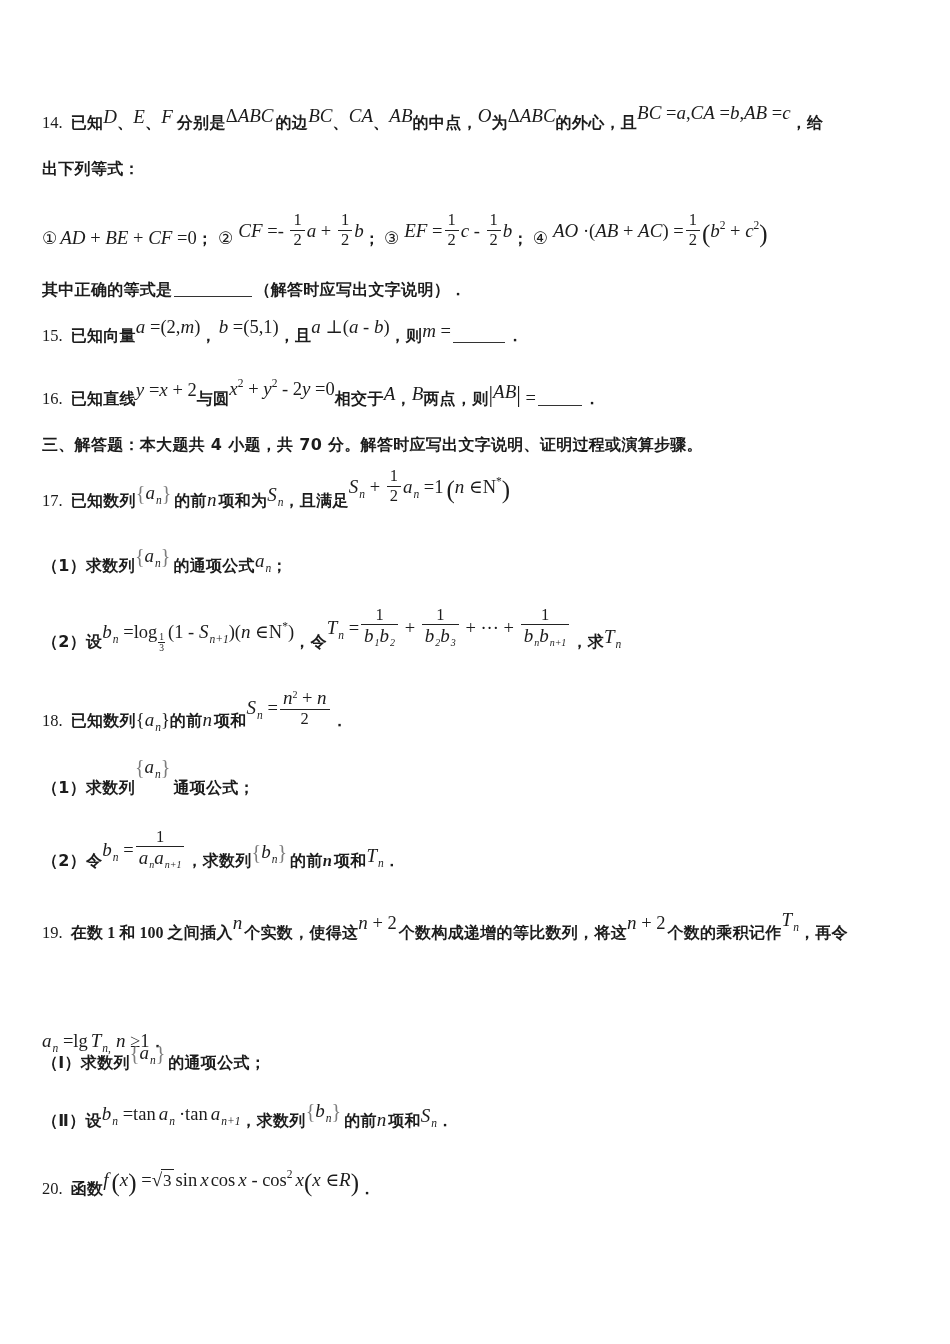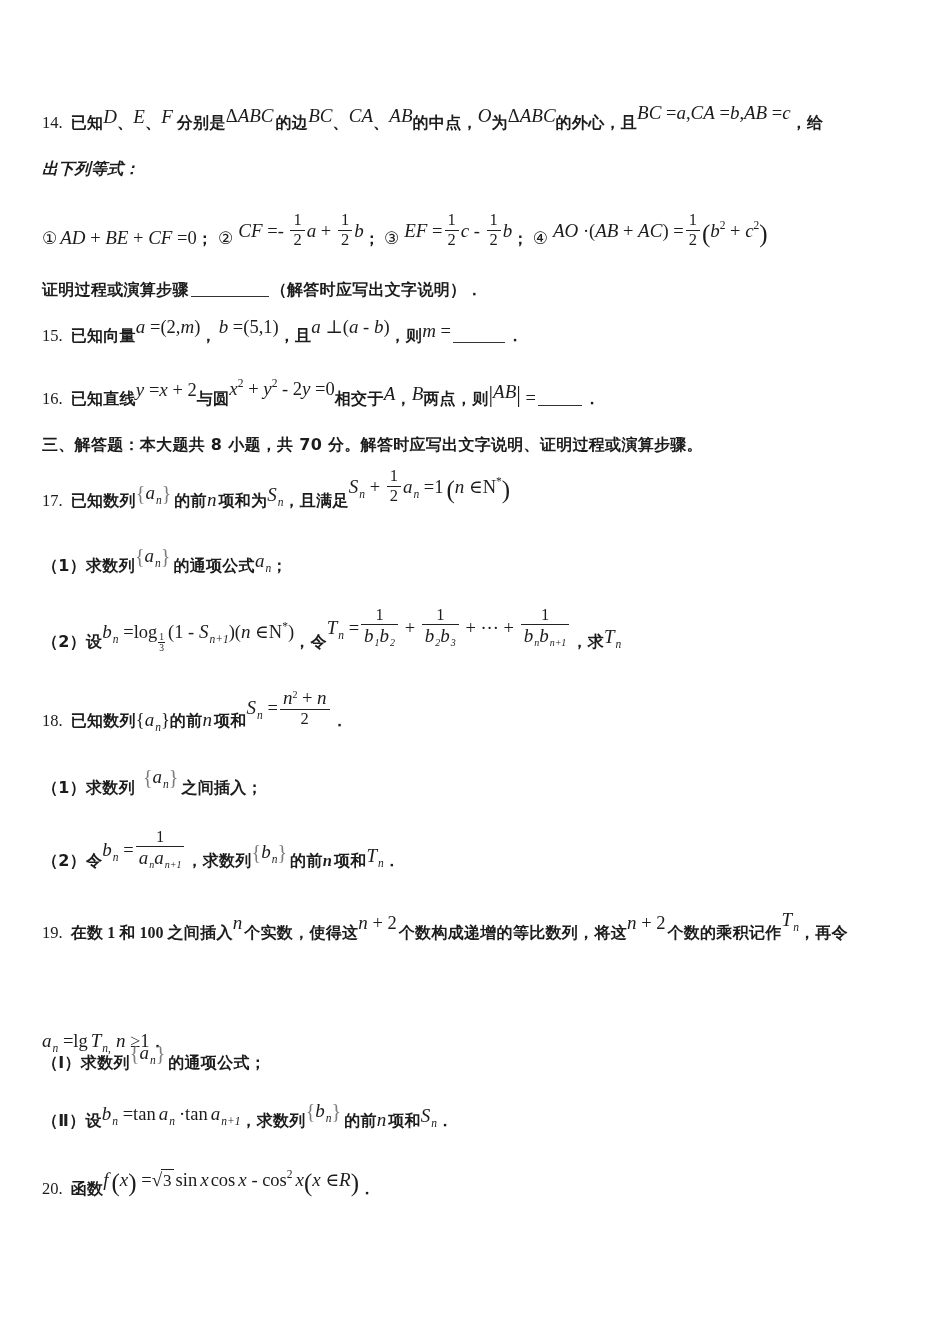--- a/index.html
+++ b/index.html
@@ -33,30 +33,30 @@
   .frac.small .fn,.frac.small .fd{font-size:9.5px;line-height:1.1;padding:0 1px;}
   .sqrt{display:inline-block;white-space:nowrap;}
   .sqrt .rd{font-size:19px;}
   .sqrt .bd{display:inline-block;border-top:1.5px solid #222;font-size:17px;line-height:1.25;padding:0 2px;margin-left:-1px;}
 </style>
 </head>
 <body>
 
 <div class="page" id="page">
     <div class="line" style="top: 105px;"><span class="num">14.</span><span class="sp" style="width: 8px;"></span><span class="cn">已知</span><span class="grp" style="bottom: 5px;"><span class="it">D</span></span><span class="cn">、</span><span class="grp" style="bottom: 5px;"><span class="it">E</span></span><span class="cn">、</span><span class="grp" style="bottom: 5px;"><span class="it">F</span></span><span class="sp" style="width: 4px;"></span><span class="cn">分别是</span><span class="grp" style="bottom: 6px;"><span class="rm">Δ</span><span class="it">ABC</span></span><span class="sp" style="width: 2px;"></span><span class="cn">的边</span><span class="grp" style="bottom: 6px;"><span class="it">BC</span></span><span class="cn">、</span><span class="grp" style="bottom: 6px;"><span class="it">CA</span></span><span class="cn">、</span><span class="grp" style="bottom: 6px;"><span class="it">AB</span></span><span class="cn">的中点，</span><span class="grp" style="bottom: 6px;"><span class="it">O</span></span><span class="cn">为</span><span class="grp" style="bottom: 6px;"><span class="rm">Δ</span><span class="it">ABC</span></span><span class="cn">的外心，且</span><span class="grp" style="bottom: 9px;"><span class="it">BC</span><span class="rm"> =</span><span class="it">a</span><span class="rm">,</span><span class="it">CA</span><span class="rm"> =</span><span class="it">b</span><span class="rm">,</span><span class="it">AB</span><span class="rm"> =</span><span class="it">c</span></span><span class="cn">，给</span></div>
-    <div class="line" style="top: 152px; font-style: italic;"><span class="cn">出下列等式：</span></div>
+    <div class="line" style="top: 152px;"><span class="cn">出下列等式：</span></div>
     <div class="line" style="top: 215px;"><span class="circ">①</span><span class="sp" style="width: 3px;"></span><span class="it">AD</span><span class="rm"> + </span><span class="it">BE</span><span class="rm"> + </span><span class="it">CF</span><span class="rm"> =0</span><span class="cn">；</span><span class="sp" style="width: 5px;"></span><span class="circ">②</span><span class="sp" style="width: 5px;"></span><span class="grp" style="bottom: 7px;"><span class="it">CF</span><span class="rm"> =- </span><span class="frac"><span class="fn">1</span><span class="fd">2</span></span><span class="it">a</span><span class="rm"> + </span><span class="frac"><span class="fn">1</span><span class="fd">2</span></span><span class="it">b</span></span><span class="cn">；</span><span class="sp" style="width: 4px;"></span><span class="circ">③</span><span class="sp" style="width: 5px;"></span><span class="grp" style="bottom: 7px;"><span class="it">EF</span><span class="rm"> =</span><span class="frac"><span class="fn">1</span><span class="fd">2</span></span><span class="it">c</span><span class="rm"> - </span><span class="frac"><span class="fn">1</span><span class="fd">2</span></span><span class="it">b</span></span><span class="cn">；</span><span class="sp" style="width: 4px;"></span><span class="circ">④</span><span class="sp" style="width: 5px;"></span><span class="grp" style="bottom: 7px;"><span class="it">AO</span><span class="rm"> ·(</span><span class="it">AB</span><span class="rm"> + </span><span class="it">AC</span><span class="rm">) =</span><span class="frac"><span class="fn">1</span><span class="fd">2</span></span><span class="bigp">(</span><span class="it">b</span><span class="sup">2</span><span class="rm"> + </span><span class="it">c</span><span class="sup">2</span><span class="bigp">)</span></span></div>
-    <div class="line" style="top: 273px;"><span class="cn">证明过程或演算步骤</span><span class="blank" style="width: 78px;"></span><span class="cn">（解答时应写出文字说明）．</span></div>
+    <div class="line" style="top: 273px;"><span class="cn">其中正确的等式是</span><span class="blank" style="width: 78px;"></span><span class="cn">（解答时应写出文字说明）．</span></div>
     <div class="line" style="top: 318px;"><span class="num">15.</span><span class="sp" style="width: 8px;"></span><span class="cn">已知向量</span><span class="grp" style="bottom: 8px;"><span class="it">a</span><span class="rm"> =(2,</span><span class="it">m</span><span class="rm">)</span></span><span class="cn">，</span><span class="sp" style="width: 2px;"></span><span class="grp" style="bottom: 8px;"><span class="it">b</span><span class="rm"> =(5,1)</span></span><span class="cn">，且</span><span class="grp" style="bottom: 8px;"><span class="it">a</span><span class="rm"> ⊥(</span><span class="it">a</span><span class="rm"> - </span><span class="it">b</span><span class="rm">)</span></span><span class="cn">，则</span><span class="grp" style="bottom: 4px;"><span class="it">m</span><span class="rm"> =</span></span><span class="blank" style="width: 52px;"></span><span class="cn">．</span></div>
     <div class="line" style="top: 375px;"><span class="num">16.</span><span class="sp" style="width: 8px;"></span><span class="cn">已知直线</span><span class="grp" style="bottom: 8px;"><span class="it">y</span><span class="rm"> =</span><span class="it">x</span><span class="rm"> + 2</span></span><span class="cn">与圆</span><span class="grp" style="bottom: 9px;"><span class="it">x</span><span class="sup">2</span><span class="rm"> + </span><span class="it">y</span><span class="sup">2</span><span class="rm"> - 2</span><span class="it">y</span><span class="rm"> =0</span></span><span class="cn">相交于</span><span class="grp" style="bottom: 4px;"><span class="it">A</span></span><span class="cn">，</span><span class="grp" style="bottom: 4px;"><span class="it">B</span></span><span class="cn">两点，则</span><span class="grp" style="bottom: 6px;"><span class="rm bigv">|</span><span class="it">AB</span><span class="rm bigv">|</span></span><span class="rm"> =</span><span class="blank" style="width: 44px;"></span><span class="cn">．</span></div>
-    <div class="line" style="top: 428px;"><span class="cn">三、解答题：本大题共 8 小题，共 70 分。解答时应写出文字说明、证明过程或演算步骤。</span></div>
+    <div class="line" style="top: 428px;"><span class="cn">三、解答题：本大题共 4 小题，共 70 分。解答时应写出文字说明、证明过程或演算步骤。</span></div>
     <div class="line" style="top: 477px;"><span class="num">17.</span><span class="sp" style="width: 8px;"></span><span class="cn">已知数列</span><span class="grp" style="bottom: 7px;"><span class="brace">{</span><span class="it">a</span><span class="sub">n</span><span class="brace">}</span></span><span class="sp" style="width: 3px;"></span><span class="cn">的前</span><span class="it">n</span><span class="sp" style="width: 2px;"></span><span class="cn">项和为</span><span class="grp" style="bottom: 5px;"><span class="it">S</span><span class="sub">n</span></span><span class="cn">，且满足</span><span class="grp" style="bottom: 13px;"><span class="it">S</span><span class="sub">n</span><span class="rm"> + </span><span class="frac"><span class="fn">1</span><span class="fd">2</span></span><span class="it">a</span><span class="sub">n</span><span class="rm"> =1</span><span class="sp" style="width: 3px;"></span><span class="bigp">(</span><span class="it">n</span><span class="rm"> ∈N</span><span class="sup">*</span><span class="bigp">)</span></span></div>
     <div class="line" style="top: 548px;"><span class="cn">（1）求数列</span><span class="grp" style="bottom: 9px;"><span class="brace">{</span><span class="it">a</span><span class="sub">n</span><span class="brace">}</span></span><span class="sp" style="width: 3px;"></span><span class="cn">的通项公式</span><span class="grp" style="bottom: 4px;"><span class="it">a</span><span class="sub">n</span></span><span class="cn">；</span></div>
     <div class="line" style="top: 618px;"><span class="cn">（2）设</span><span class="grp" style="bottom: 9px;"><span class="it">b</span><span class="sub">n</span><span class="rm"> =log</span><span class="frac small"><span class="fn">1</span><span class="fd">3</span></span><span class="sp" style="width: 2px;"></span><span class="rm">(1 - </span><span class="it">S</span><span class="sub">n+1</span><span class="rm">)(</span><span class="it">n</span><span class="rm"> ∈N</span><span class="sup">*</span><span class="rm">)</span></span><span class="cn">，令</span><span class="grp" style="bottom: 13px;"><span class="it">T</span><span class="sub">n</span><span class="rm"> =</span><span class="frac"><span class="fn">1</span><span class="fd"><span class="it">b</span><span class="sub">1</span><span class="it">b</span><span class="sub">2</span></span></span><span class="rm"> + </span><span class="frac"><span class="fn">1</span><span class="fd"><span class="it">b</span><span class="sub">2</span><span class="it">b</span><span class="sub">3</span></span></span><span class="rm"> + ··· + </span><span class="frac"><span class="fn">1</span><span class="fd"><span class="it">b</span><span class="sub">n</span><span class="it">b</span><span class="sub">n+1</span></span></span></span><span class="cn">，求</span><span class="grp" style="bottom: 4px;"><span class="it">T</span><span class="sub">n</span></span></div>
     <div class="line" style="top: 702px;"><span class="num">18.</span><span class="sp" style="width: 8px;"></span><span class="cn">已知数列</span><span class="rm">{</span><span class="it">a</span><span class="sub">n</span><span class="rm">}</span><span class="cn">的前</span><span class="it">n</span><span class="sp" style="width: 2px;"></span><span class="cn">项和</span><span class="grp" style="bottom: 12px;"><span class="it">S</span><span class="sub">n</span><span class="rm"> =</span><span class="frac"><span class="fn"><span class="it">n</span><span class="sup">2</span><span class="rm"> + </span><span class="it">n</span></span><span class="fd">2</span></span></span><span class="cn">．</span></div>
-    <div class="line" style="top: 770px;"><span class="cn">（1）求数列</span><span class="grp" style="bottom: 10px; margin-left: 8px;"><span class="brace">{</span><span class="it">a</span><span class="sub">n</span><span class="brace">}</span></span><span class="sp" style="width: 3px;"></span><span class="cn">之间插入；</span></div>
+    <div class="line" style="top: 770px;"><span class="cn">（1）求数列</span><span class="grp" style="bottom: 20px;"><span class="brace">{</span><span class="it">a</span><span class="sub">n</span><span class="brace">}</span></span><span class="sp" style="width: 3px;"></span><span class="cn">通项公式；</span></div>
     <div class="line" style="top: 841px;"><span class="cn">（2）令</span><span class="grp" style="bottom: 10px;"><span class="it">b</span><span class="sub">n</span><span class="rm"> =</span><span class="frac"><span class="fn">1</span><span class="fd"><span class="it">a</span><span class="sub">n</span><span class="it">a</span><span class="sub">n+1</span></span></span></span><span class="cn">，求数列</span><span class="grp" style="bottom: 8px;"><span class="brace">{</span><span class="it">b</span><span class="sub">n</span><span class="brace">}</span></span><span class="sp" style="width: 3px;"></span><span class="cn">的前</span><span class="bi">n</span><span class="sp" style="width: 2px;"></span><span class="cn">项和</span><span class="grp" style="bottom: 4px;"><span class="it">T</span><span class="sub">n</span></span><span class="cn">．</span></div>
     <div class="line" style="top: 915px;"><span class="num">19.</span><span class="sp" style="width: 8px;"></span><span class="cn">在数</span><span class="dnum"> 1 </span><span class="cn">和</span><span class="dnum"> 100 </span><span class="cn">之间插入</span><span class="grp" style="bottom: 9px;"><span class="it">n</span></span><span class="sp" style="width: 2px;"></span><span class="cn">个实数，使得这</span><span class="grp" style="bottom: 9px;"><span class="it">n</span><span class="rm"> + 2</span></span><span class="sp" style="width: 2px;"></span><span class="cn">个数构成递增的等比数列，将这</span><span class="grp" style="bottom: 9px;"><span class="it">n</span><span class="rm"> + 2</span></span><span class="sp" style="width: 2px;"></span><span class="cn">个数的乘积记作</span><span class="grp" style="bottom: 12px;"><span class="it">T</span><span class="sub">n</span></span><span class="cn">，再令</span></div>
     <div class="line" style="top: 1024px;"><span class="grp"><span class="it">a</span><span class="sub">n</span><span class="rm"> =lg</span><span class="sp" style="width: 3px;"></span><span class="it">T</span><span class="sub">n,</span><span class="sp" style="width: 5px;"></span><span class="it">n</span><span class="rm"> ≥1</span></span><span class="cn">．</span></div>
     <div class="line" style="top: 1045px;"><span class="cn">（Ⅰ）求数列</span><span class="grp" style="bottom: 9px;"><span class="brace">{</span><span class="it">a</span><span class="sub">n</span><span class="brace">}</span></span><span class="sp" style="width: 3px;"></span><span class="cn">的通项公式；</span></div>
     <div class="line" style="top: 1103px;"><span class="cn">（Ⅱ）设</span><span class="grp" style="bottom: 6px;"><span class="it">b</span><span class="sub">n</span><span class="rm"> =tan</span><span class="sp" style="width: 3px;"></span><span class="it">a</span><span class="sub">n</span><span class="sp" style="width: 4px;"></span><span class="rm">·tan</span><span class="sp" style="width: 3px;"></span><span class="it">a</span><span class="sub">n+1</span></span><span class="cn">，求数列</span><span class="grp" style="bottom: 9px;"><span class="brace">{</span><span class="it">b</span><span class="sub">n</span><span class="brace">}</span></span><span class="sp" style="width: 3px;"></span><span class="cn">的前</span><span class="it">n</span><span class="sp" style="width: 2px;"></span><span class="cn">项和</span><span class="grp" style="bottom: 4px;"><span class="it">S</span><span class="sub">n</span></span><span class="cn">．</span></div>
     <div class="line" style="top: 1165px;"><span class="num">20.</span><span class="sp" style="width: 8px;"></span><span class="cn">函数</span><span class="grp" style="bottom: 8px;"><span class="it">f</span><span class="sp" style="width: 3px;"></span><span class="bigp">(</span><span class="it">x</span><span class="bigp">)</span><span class="rm"> =</span><span class="sqrt"><span class="rd">√</span><span class="bd">3</span></span><span class="sp" style="width: 2px;"></span><span class="rm">sin</span><span class="sp" style="width: 3px;"></span><span class="it">x</span><span class="sp" style="width: 2px;"></span><span class="rm">cos</span><span class="sp" style="width: 3px;"></span><span class="it">x</span><span class="rm"> - cos</span><span class="sup">2</span><span class="sp" style="width: 3px;"></span><span class="it">x</span><span class="bigp">(</span><span class="it">x</span><span class="rm"> ∈</span><span class="it">R</span><span class="bigp">)</span></span><span class="cn">．</span></div>
   </div>
 
 </body></html>

